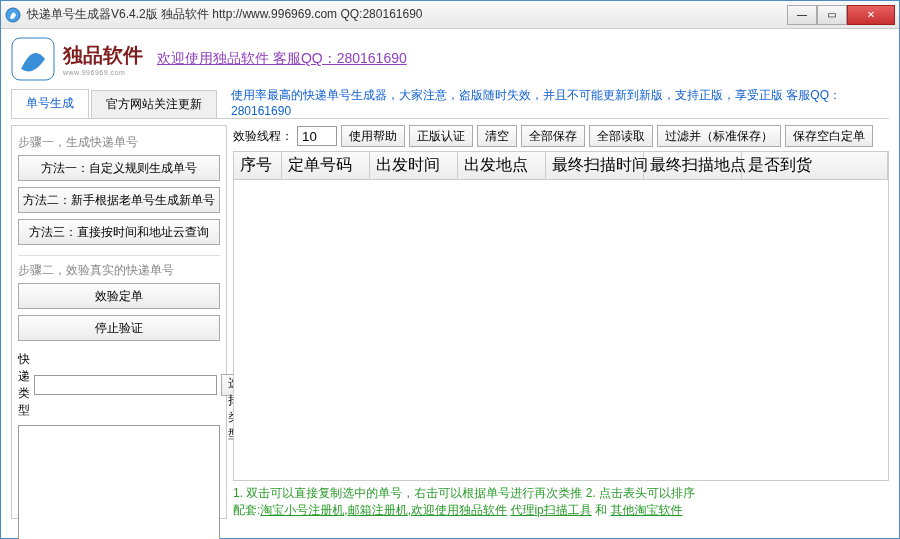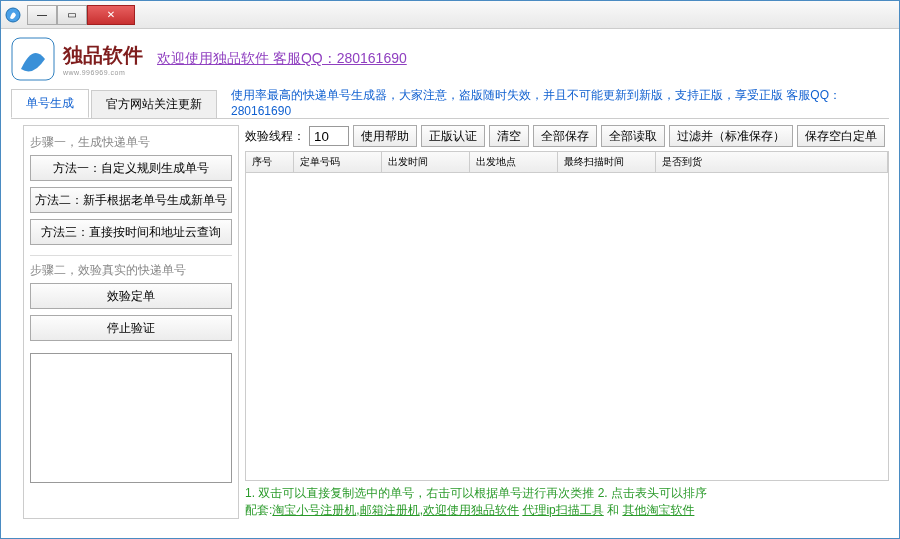--- a/index.html
+++ b/index.html
@@ -17,53 +17,54 @@
 .logo { width: 44px; height: 44px; margin-right: 8px; }
 .logo svg { width: 44px; height: 44px; }
 .brand { display: flex; flex-direction: column; }
 .brand-name { font-size: 20px; font-weight: bold; color: #7f1d1d; }
 .brand-url { font-size: 7px; color: #999; letter-spacing: 0.5px; }
 .welcome { margin-left: 14px; color: #9040c0; text-decoration: underline; font-size: 14px; cursor: pointer; }
 .tabrow { display: flex; align-items: center; border-bottom: 1px solid #ccc; margin-top: 2px; }
 .tab { padding: 5px 14px; border: 1px solid #ccc; border-bottom: none; background: #f0f0f0; margin-right: 2px; cursor: pointer; position: relative; top: 1px; }
 .tab.active { background: #fff; color: #1060d0; border-bottom: 1px solid #fff; }
 .notice { flex: 1; padding-left: 12px; color: #1060d0; font-size: 12px; }
-.main { display: flex; margin-top: 6px; height: 394px; margin-left: 12px; }
+.main { display: flex; margin-top: 6px; height: 394px; }
 .leftpanel { width: 216px; border: 1px solid #ccc; padding: 6px; }
 .group-label { color: #888; font-size: 12px; margin: 2px 0 4px; }
 .lbtn { width: 100%; height: 26px; border: 1px solid #aaa; background: linear-gradient(#fdfdfd,#ececec); margin-bottom: 6px; cursor: pointer; font-size: 12px; }
 .divider { border-top: 1px solid #ddd; margin: 4px 0 6px; }
 .typerow { display: flex; align-items: center; gap: 4px; margin-top: 4px; }
 .typerow label { font-size: 12px; }
 .typerow input { flex: 1; height: 20px; border: 1px solid #999; padding: 0 2px; }
 .typerow button { height: 22px; padding: 0 6px; border: 1px solid #aaa; background: linear-gradient(#fdfdfd,#ececec); cursor: pointer; font-size: 12px; }
 .txtarea { width: 100%; height: 130px; margin-top: 6px; border: 1px solid #999; resize: none; }
 .rightpanel { flex: 1; margin-left: 6px; display: flex; flex-direction: column; }
 .toolbar { display: flex; align-items: center; gap: 4px; margin-bottom: 4px; flex-wrap: nowrap; }
 .toolbar label { font-size: 12px; }
 .toolbar input { width: 40px; height: 20px; border: 1px solid #999; padding: 0 4px; }
 .tbtn { height: 22px; padding: 0 7px; border: 1px solid #aaa; background: linear-gradient(#fdfdfd,#ececec); cursor: pointer; font-size: 12px; white-space: nowrap; }
 .grid { flex: 1; border: 1px solid #ccc; background: #fff; overflow: hidden; }
 .grid-header { display: flex; background: linear-gradient(#fafafa,#ececec); border-bottom: 1px solid #ccc; }
-.grid-col { padding: 3px 6px; border-right: 1px solid #ccc; font-size: 10px; white-space: nowrap; }
+.grid-col { padding: 3px 6px; border-right: 1px solid #ccc; font-size: 16px; white-space: nowrap; }
 .footer { margin-top: 4px; font-size: 12px; }
 .footer-hint { color: #2a9a2a; }
 .footer-links { color: #2a9a2a; }
 .footer-links span { text-decoration: underline; cursor: pointer; }
 </style>
 </head>
 <body>
 <div class="window">
   <div class="titlebar">
     <span class="titlebar-icon">
       <svg viewBox="0 0 16 16">
           <circle cx="8" cy="8" r="7" fill="#4aa0e8" stroke="#2070b0"></circle>
           <path d="M5 11 Q8 2 11 8 Q8 14 5 11" fill="#fff"></path>
         </svg>
     </span>
+    <span class="titlebar-text">快递单号生成器V6.4.2版 独品软件 http://www.996969.com QQ:280161690</span>
     <div class="win-btns">
       <div class="win-btn">—</div>
       <div class="win-btn">▭</div>
       <div class="win-btn close">✕</div>
     </div>
   </div>
 
   <div class="content">
     <div class="header">
       <div class="logo">
@@ -88,20 +89,25 @@
     <div class="main">
       <div class="leftpanel">
         <div class="group-label">步骤一，生成快递单号</div>
         <button class="lbtn">方法一：自定义规则生成单号</button>
         <button class="lbtn">方法二：新手根据老单号生成新单号</button>
         <button class="lbtn">方法三：直接按时间和地址云查询</button>
         <div class="divider"></div>
         <div class="group-label">步骤二，效验真实的快递单号</div>
         <button class="lbtn">效验定单</button>
         <button class="lbtn">停止验证</button>
+        <div class="typerow">
+          <label>快递类型</label>
+          <input type="text" value="" style="">
+          <button>选择类型</button>
+        </div>
         <textarea class="txtarea" style=""></textarea>
         
       </div>
 
       <div class="rightpanel">
         <div class="toolbar">
           <label>效验线程：</label>
           <input type="text" value="10" style="">
           <button class="tbtn">使用帮助</button>
           <button class="tbtn">正版认证</button>
@@ -111,20 +117,21 @@
           <button class="tbtn">过滤并（标准保存）</button>
           <button class="tbtn">保存空白定单</button>
         </div>
         <div class="grid">
           <div class="grid-header">
             <div class="grid-col" style="width:48px">序号</div>
             <div class="grid-col" style="width:88px">定单号码</div>
             <div class="grid-col" style="width:88px">出发时间</div>
             <div class="grid-col" style="width:88px">出发地点</div>
             <div class="grid-col" style="width:98px">最终扫描时间</div>
+            <div class="grid-col" style="width:98px">最终扫描地点</div>
             <div class="grid-col" style="flex:1">是否到货</div>
           </div>
         </div>
         <div class="footer">
           <div class="footer-hint">1. 双击可以直接复制选中的单号，右击可以根据单号进行再次类推 2. 点击表头可以排序</div>
           <div class="footer-links">
             <span style="text-decoration:none">配套:</span><span>淘宝小号注册机</span>,<span>邮箱注册机</span>,<span>欢迎使用独品软件</span> <span>代理ip扫描工具</span> <span style="text-decoration:none">和</span> <span>其他淘宝软件</span>
           </div>
         </div>
       </div>

